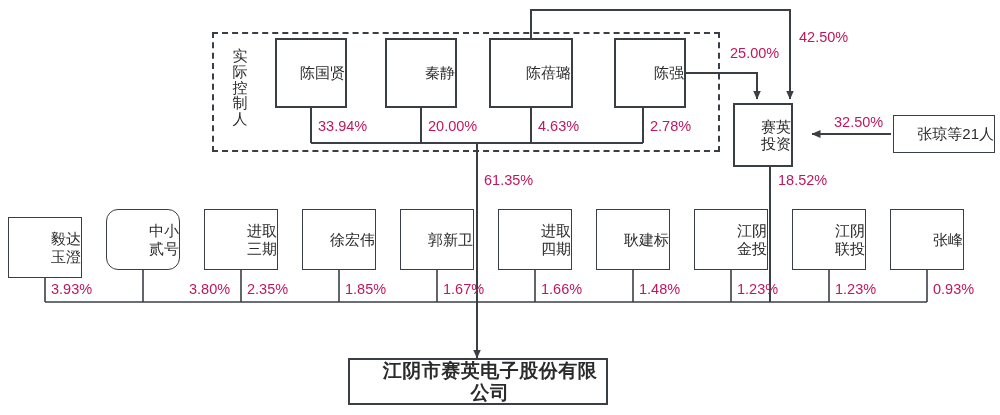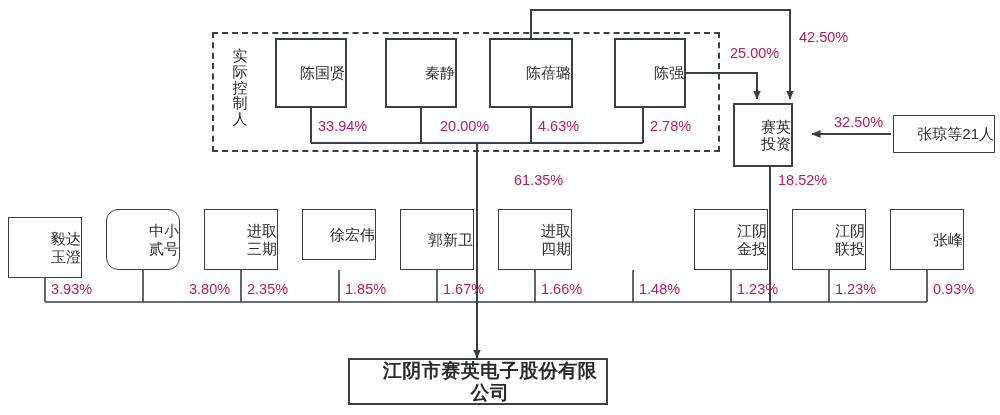--- a/index.html
+++ b/index.html
@@ -141,61 +141,64 @@
     <span class="txt">秦静</span>
   </div>
   <div class="node" style="left:489px; top:38px; width:84px; height:70px;">
     <span class="txt">陈蓓璐</span>
   </div>
   <div class="node" style="left:614px; top:38px; width:72px; height:70px;">
     <span class="txt">陈强</span>
   </div>
 
   <div class="pct" style="left:318px; top:118px;">33.94%</div>
-  <div class="pct" style="left:428px; top:118px;margin-left:12px;">20.00%</div>
+  <div class="pct" style="left:428px; top:118px;">20.00%</div>
   <div class="pct" style="left:538px; top:118px;">4.63%</div>
   <div class="pct" style="left:650px; top:118px;">2.78%</div>
 
   <div class="node" style="left:733px; top:103px; width:60px; height:64px;">
     <span class="txt">赛英
 投资</span>
   </div>
 
   <div class="node thin" style="left:893px; top:115px; width:102px; height:38px;">
     <span class="txt">张琼等21人</span>
   </div>
 
   <div class="pct" style="left:730px; top:45px;">25.00%</div>
   <div class="pct" style="left:799px; top:29px;">42.50%</div>
   <div class="pct" style="left:834px; top:114px;">32.50%</div>
   <div class="pct" style="left:778px; top:172px;">18.52%</div>
 
-  <div class="pct" style="left:484px; top:172px;margin-left:30px;">61.35%</div>
+  <div class="pct" style="left:484px; top:172px;">61.35%</div>
 
   <div class="node thin" style="left:8px; top:209px; width:74px; height:61px;margin-top:8px;">
     <span class="txt">毅达
 玉澄</span>
   </div>
   <div class="node thin" style="left:106px; top:209px; width:74px; height:61px;border-radius:12px;">
     <span class="txt">中小
 贰号</span>
   </div>
   <div class="node thin" style="left:204px; top:209px; width:74px; height:61px;">
     <span class="txt">进取
 三期</span>
   </div>
-  <div class="node thin" style="left:302px; top:209px; width:74px; height:51px;">
+  <div class="node thin" style="left:302px; top:209px; width:74px; height:61px;">
     <span class="txt">徐宏伟</span>
   </div>
   <div class="node thin" style="left:400px; top:209px; width:74px; height:61px;">
     <span class="txt">郭新卫</span>
   </div>
   <div class="node thin" style="left:498px; top:209px; width:74px; height:61px;">
     <span class="txt">进取
 四期</span>
+  </div>
+  <div class="node thin" style="left:596px; top:209px; width:74px; height:61px;">
+    <span class="txt">耿建标</span>
   </div>
   <div class="node thin" style="left:694px; top:209px; width:74px; height:61px;">
     <span class="txt">江阴
 金投</span>
   </div>
   <div class="node thin" style="left:792px; top:209px; width:74px; height:61px;">
     <span class="txt">江阴
 联投</span>
   </div>
   <div class="node thin" style="left:890px; top:209px; width:74px; height:61px;">

